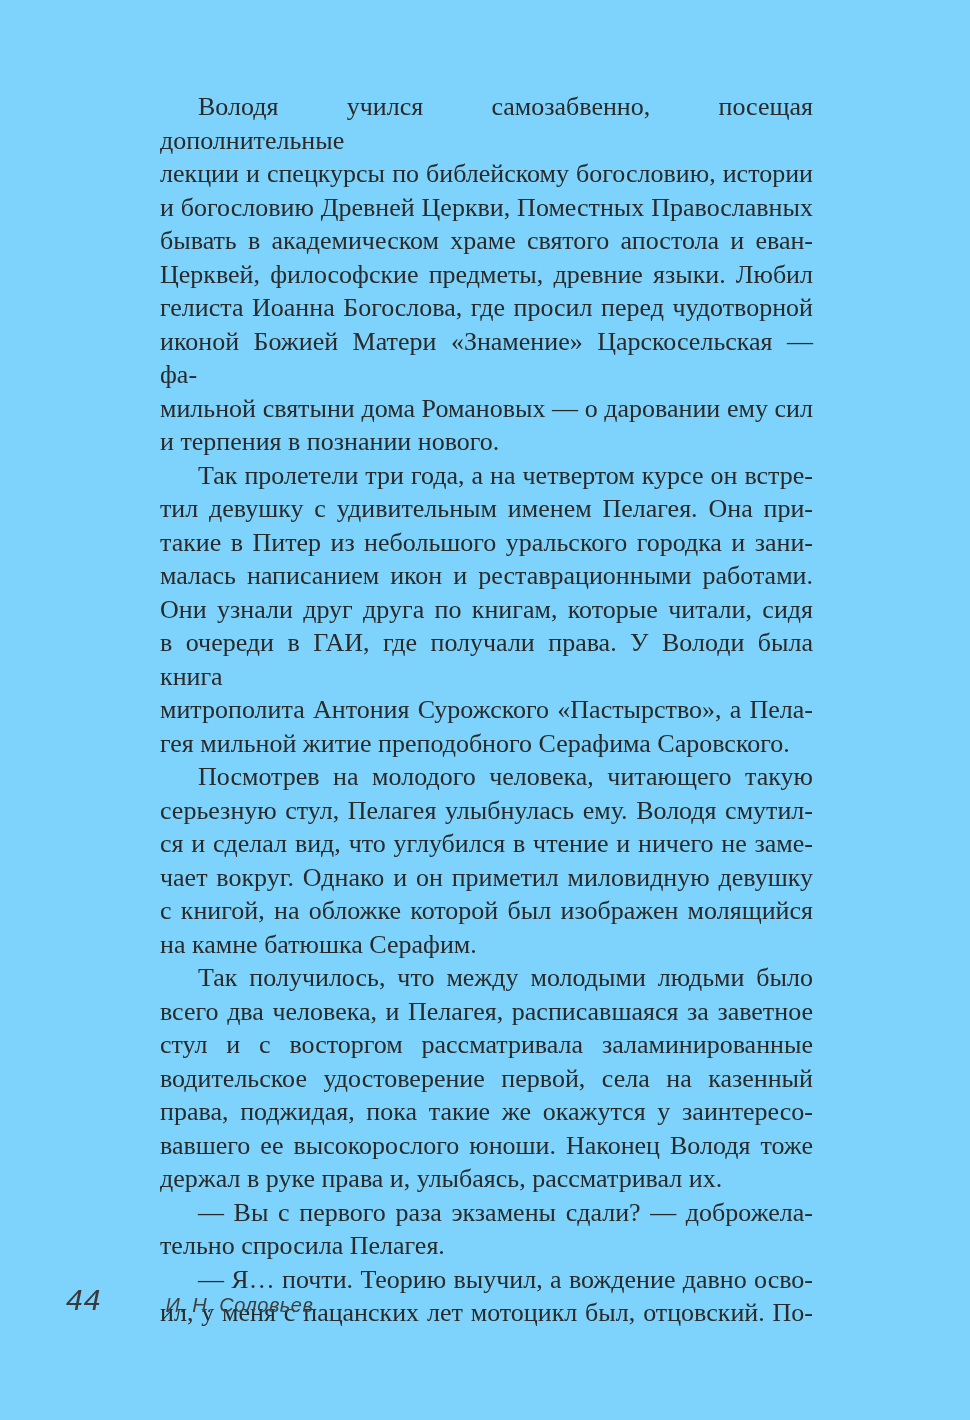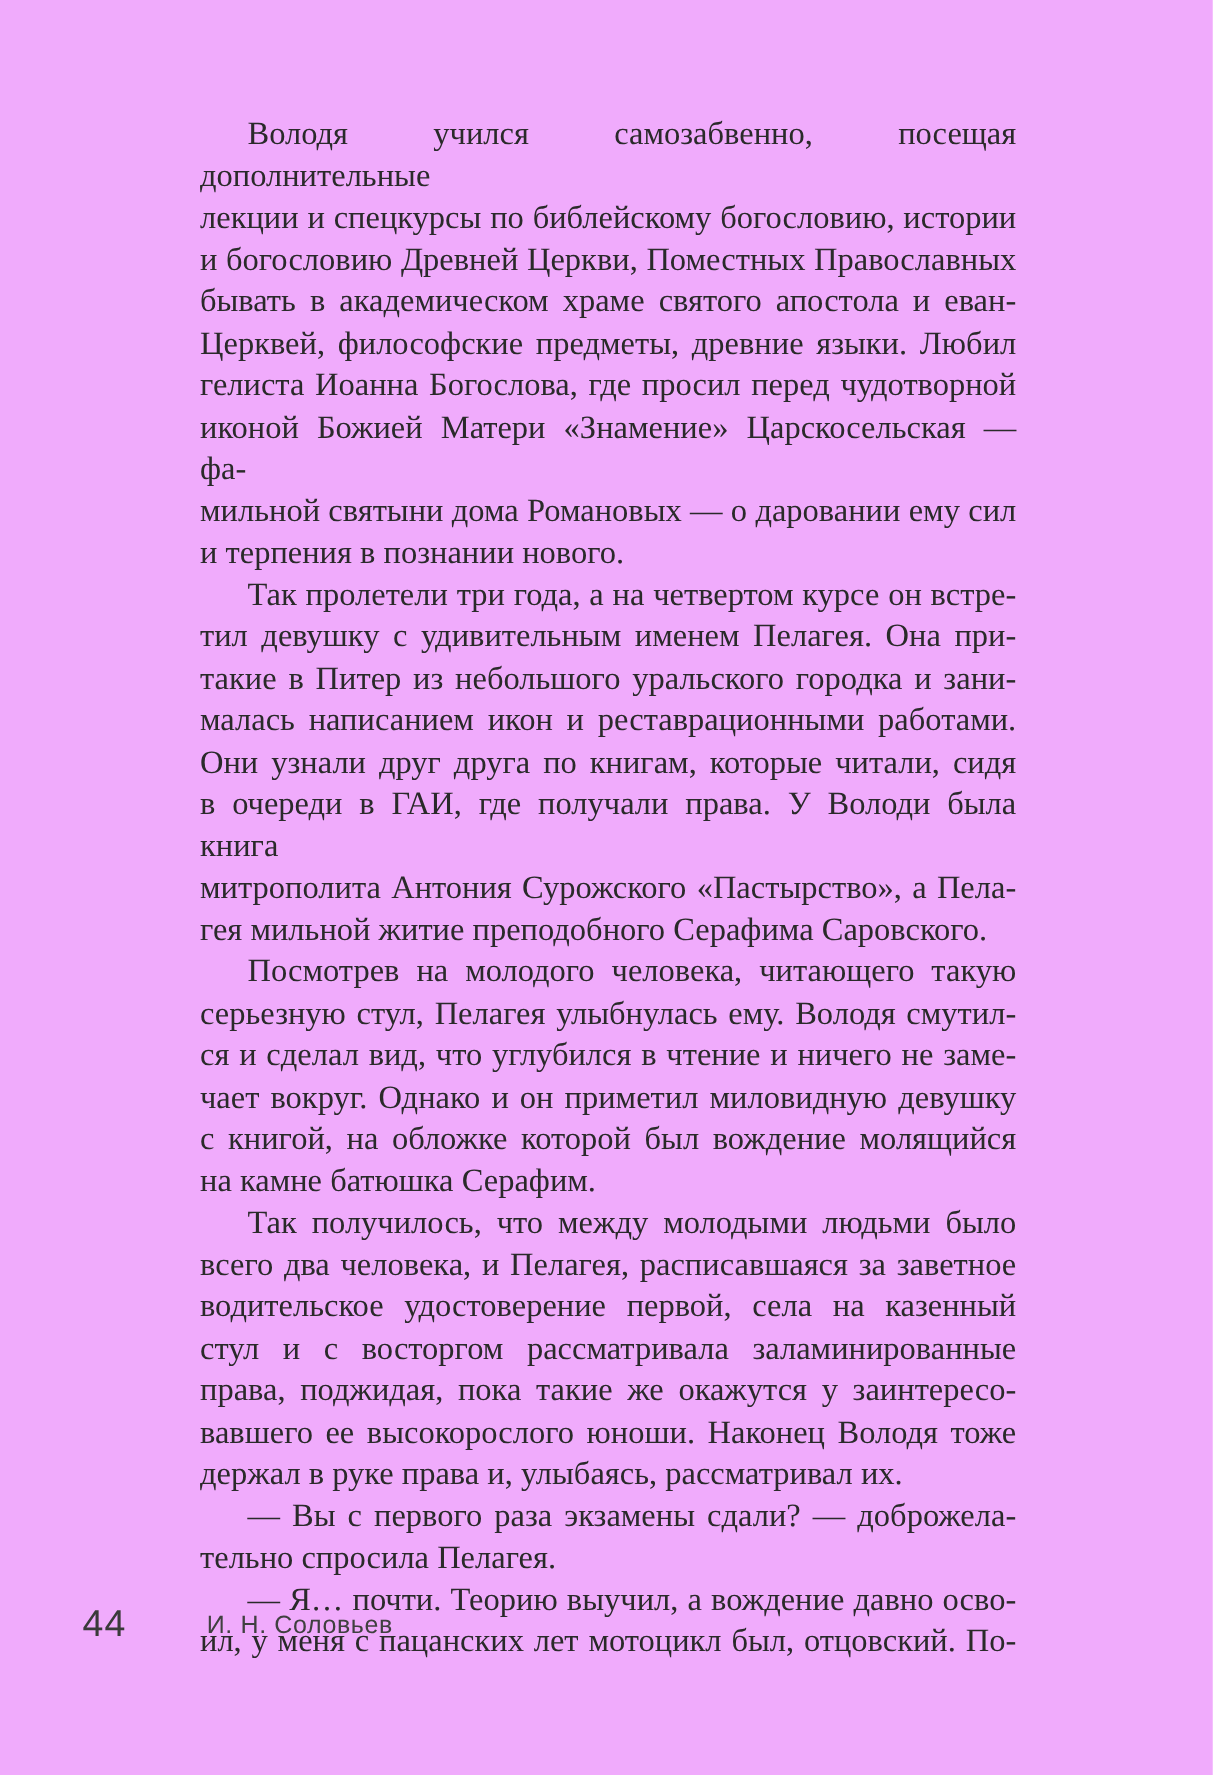--- a/index.html
+++ b/index.html
@@ -3,21 +3,21 @@
 <meta charset="utf-8">
 <style>
   html, body {
     margin: 0;
     padding: 0;
   }
   .page {
     position: relative;
     width: 970px;
     height: 1420px;
-    background: #f0abfc;
+    background: #7dd3fc;
     overflow: hidden;
     font-family: "Liberation Serif", serif;
   }
   .text-block {
     position: absolute;
     left: 160px;
     top: 90px;
     width: 653px;
     color: #2a2a2a;
     font-size: 26px;
@@ -37,23 +37,24 @@
   }
   .line.last {
     text-align-last: left;
   }
   .footer {
     position: absolute;
     left: 66px;
     top: 1283px;
     width: 750px;
     display: flex;
-    align-items: center;
+    align-items: flex-end;
     font-family: "Liberation Sans", sans-serif;
     color: #3a3a3a;
+    font-style: italic;
   }
   .page-number {
     font-size: 30px;
     font-weight: 400;
     letter-spacing: 1px;
   }
   .running-title {
     margin-left: 64px;
     font-size: 20px;
     letter-spacing: 0.5px;
@@ -86,28 +87,28 @@
         <div class="line">Они узнали друг друга по книгам, которые читали, сидя</div>
         <div class="line">в очереди в ГАИ, где получали права. У Володи была книга</div>
         <div class="line">митрополита Антония Сурожского «Пастырство», а Пела-</div>
         <div class="line last">гея мильной житие преподобного Серафима Саровского.</div>
       </div>
       <div class="paragraph">
         <div class="line indent">Посмотрев на молодого человека, читающего такую</div>
         <div class="line">серьезную стул, Пелагея улыбнулась ему. Володя смутил-</div>
         <div class="line">ся и сделал вид, что углубился в чтение и ничего не заме-</div>
         <div class="line">чает вокруг. Однако и он приметил миловидную девушку</div>
-        <div class="line">с книгой, на обложке которой был вождение молящийся</div>
+        <div class="line">с книгой, на обложке которой был изображен молящийся</div>
         <div class="line last">на камне батюшка Серафим.</div>
       </div>
       <div class="paragraph">
         <div class="line indent">Так получилось, что между молодыми людьми было</div>
         <div class="line">всего два человека, и Пелагея, расписавшаяся за заветное</div>
+        <div class="line">стул и с восторгом рассматривала заламинированные</div>
         <div class="line">водительское удостоверение первой, села на казенный</div>
-        <div class="line">стул и с восторгом рассматривала заламинированные</div>
         <div class="line">права, поджидая, пока такие же окажутся у заинтересо-</div>
         <div class="line">вавшего ее высокорослого юноши. Наконец Володя тоже</div>
         <div class="line last">держал в руке права и, улыбаясь, рассматривал их.</div>
       </div>
       <div class="paragraph">
         <div class="line indent">— Вы с первого раза экзамены сдали? — доброжела-</div>
         <div class="line last">тельно спросила Пелагея.</div>
       </div>
       <div class="paragraph">
         <div class="line indent">— Я… почти. Теорию выучил, а вождение давно осво-</div>

